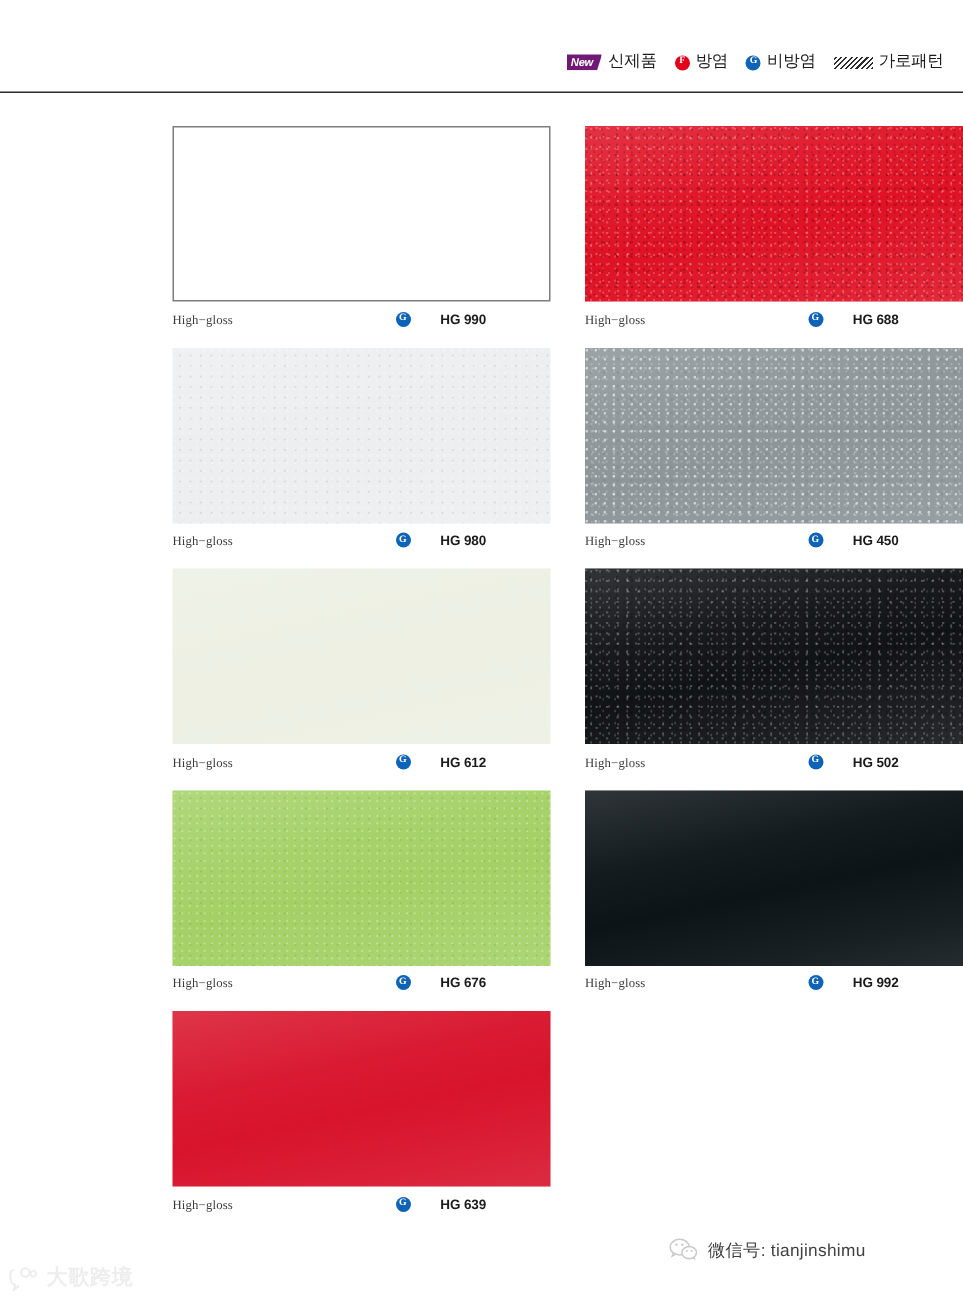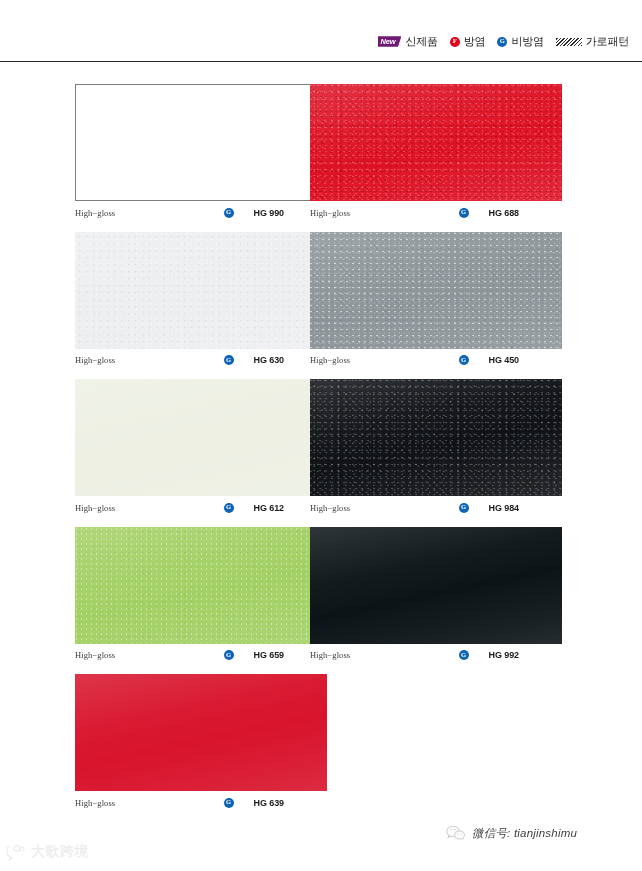--- a/index.html
+++ b/index.html
@@ -90,20 +90,21 @@
     left: 75px;
     width: 530px;
   }
   .grid-row {
     display: flex;
     gap: 26px;
     margin-bottom: 12.5px;
   }
   .cell {
     width: 209px;
+    margin-left: 40px;
   }
   .cell.empty { visibility: hidden; }
 
   .swatch {
     width: 252px;
     height: 117px;
     box-sizing: border-box;
     position: relative;
     overflow: hidden;
   }
@@ -193,21 +194,20 @@
   }
   .wechat-icon {
     width: 19px;
     height: 16px;
     opacity: .35;
   }
   .wechat-text {
     font-size: 11.5px;
     color: #3f3f3f;
     letter-spacing: 0.2px;
-    font-style: italic;
   }
 
   .watermark-bl {
     position: absolute;
     left: 6px;
     top: 843px;
     display: flex;
     align-items: center;
     gap: 5px;
     opacity: .13;
@@ -277,21 +277,21 @@
     </div>
   </div>
 
   <div class="grid-row">
     <div class="cell">
       <div class="swatch tex-fine sheen" style="background-color: rgb(236, 238, 240);"></div>
       <div class="caption">
         <span class="finish">High−gloss</span>
         <span class="code-wrap">
           <span class="badge-circle badge-g">G</span>
-          <span class="code">HG 630</span>
+          <span class="code">HG 980</span>
         </span>
       </div>
     </div>
     <div class="cell">
       <div class="swatch tex-grain sheen" style="background-color: rgb(141, 149, 153);"></div>
       <div class="caption">
         <span class="finish">High−gloss</span>
         <span class="code-wrap">
           <span class="badge-circle badge-g">G</span>
           <span class="code">HG 450</span>
@@ -310,34 +310,34 @@
           <span class="code">HG 612</span>
         </span>
       </div>
     </div>
     <div class="cell">
       <div class="swatch tex-speckle sheen" style="background-color: rgb(17, 20, 23);"></div>
       <div class="caption">
         <span class="finish">High−gloss</span>
         <span class="code-wrap">
           <span class="badge-circle badge-g">G</span>
-          <span class="code">HG 984</span>
+          <span class="code">HG 502</span>
         </span>
       </div>
     </div>
   </div>
 
   <div class="grid-row">
     <div class="cell">
       <div class="swatch tex-fine sheen" style="background-color: rgb(164, 209, 102);"></div>
       <div class="caption">
         <span class="finish">High−gloss</span>
         <span class="code-wrap">
           <span class="badge-circle badge-g">G</span>
-          <span class="code">HG 659</span>
+          <span class="code">HG 676</span>
         </span>
       </div>
     </div>
     <div class="cell">
       <div class="swatch sheen" style="background-color: rgb(13, 20, 24);"></div>
       <div class="caption">
         <span class="finish">High−gloss</span>
         <span class="code-wrap">
           <span class="badge-circle badge-g">G</span>
           <span class="code">HG 992</span>

